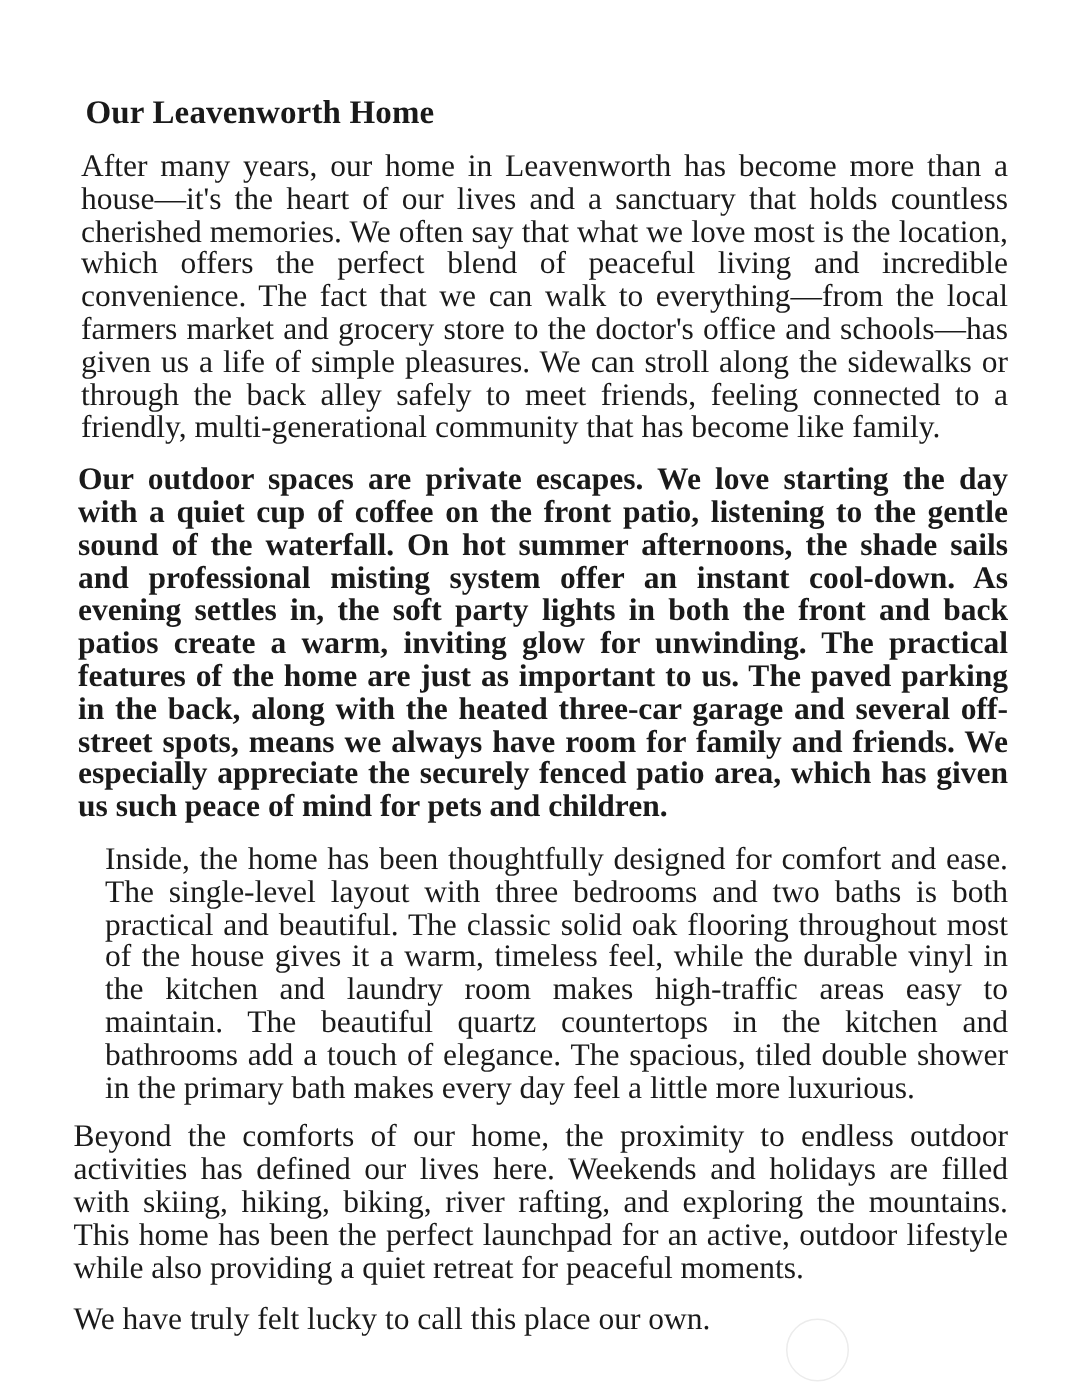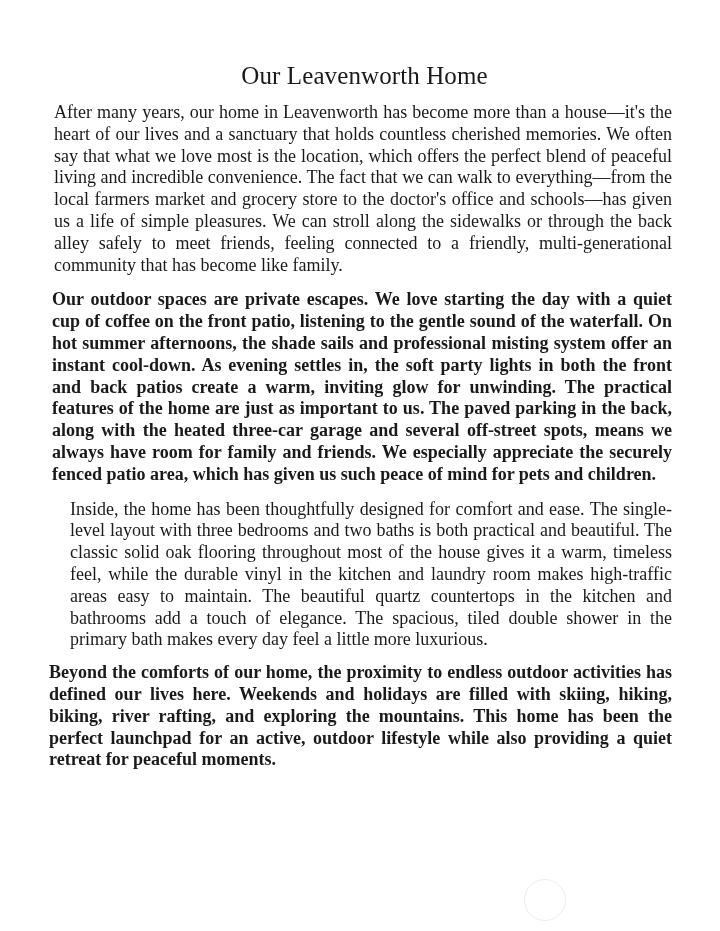--- a/index.html
+++ b/index.html
@@ -15,38 +15,37 @@
       font-family: "Liberation Serif", "DejaVu Serif", serif;
       color: #1a1a1a;
     }
     .page {
       position: absolute;
       left: 47px;
       top: 62px;
       width: 625px;
     }
     .title {
-      text-align: center;
-      font-weight: normal;
-      font-size: 25px;
+      font-weight: bold;
+      font-size: 22px;
       margin: 0 0 12px 0;
       padding-left: 10px;
       letter-spacing: 0.1px;
     }
     .para {
-      font-size: 18px;
+      font-size: 21px;
       line-height: 21.8px;
       text-align: justify;
       margin: 0 0 13px 0;
       padding-left: 7px;
       padding-right: 0;
     }
     .para.p2 { padding-left: 5px; font-weight: bold; }
     .para.p3 { padding-left: 3px; margin-top: 0; margin-left: 20px; }
-    .para.p4 { padding-left: 2px; margin-top: -2px; font-weight: bold; }
+    .para.p4 { padding-left: 2px; margin-top: -2px; }
     .para.p5 { padding-left: 2px; }
     .faint-circle {
       position: absolute;
       left: 524px;
       top: 879px;
       width: 42px;
       height: 42px;
       border-radius: 50%;
       border: 1px solid #ececec;
       box-sizing: border-box;
@@ -54,15 +53,16 @@
   </style>
 </head>
 <body>
 
 <div class="page">
   <h1 class="title">Our Leavenworth Home</h1>
   <p class="para p1">After many years, our home in Leavenworth has become more than a house—it's the heart of our lives and a sanctuary that holds countless cherished memories. We often say that what we love most is the location, which offers the perfect blend of peaceful living and incredible convenience. The fact that we can walk to everything—from the local farmers market and grocery store to the doctor's office and schools—has given us a life of simple pleasures. We can stroll along the sidewalks or through the back alley safely to meet friends, feeling connected to a friendly, multi-generational community that has become like family.</p>
   <p class="para p2">Our outdoor spaces are private escapes. We love starting the day with a quiet cup of coffee on the front patio, listening to the gentle sound of the waterfall. On hot summer afternoons, the shade sails and professional misting system offer an instant cool-down. As evening settles in, the soft party lights in both the front and back patios create a warm, inviting glow for unwinding. The practical features of the home are just as important to us. The paved parking in the back, along with the heated three-car garage and several off-street spots, means we always have room for family and friends. We especially appreciate the securely fenced patio area, which has given us such peace of mind for pets and children.</p>
   <p class="para p3">Inside, the home has been thoughtfully designed for comfort and ease. The single-level layout with three bedrooms and two baths is both practical and beautiful. The classic solid oak flooring throughout most of the house gives it a warm, timeless feel, while the durable vinyl in the kitchen and laundry room makes high-traffic areas easy to maintain. The beautiful quartz countertops in the kitchen and bathrooms add a touch of elegance. The spacious, tiled double shower in the primary bath makes every day feel a little more luxurious.</p>
   <p class="para p4">Beyond the comforts of our home, the proximity to endless outdoor activities has defined our lives here. Weekends and holidays are filled with skiing, hiking, biking, river rafting, and exploring the mountains. This home has been the perfect launchpad for an active, outdoor lifestyle while also providing a quiet retreat for peaceful moments.</p>
+  <p class="para p5">We have truly felt lucky to call this place our own.</p>
 </div>
 
 <div class="faint-circle"></div>
 
 </body></html>

